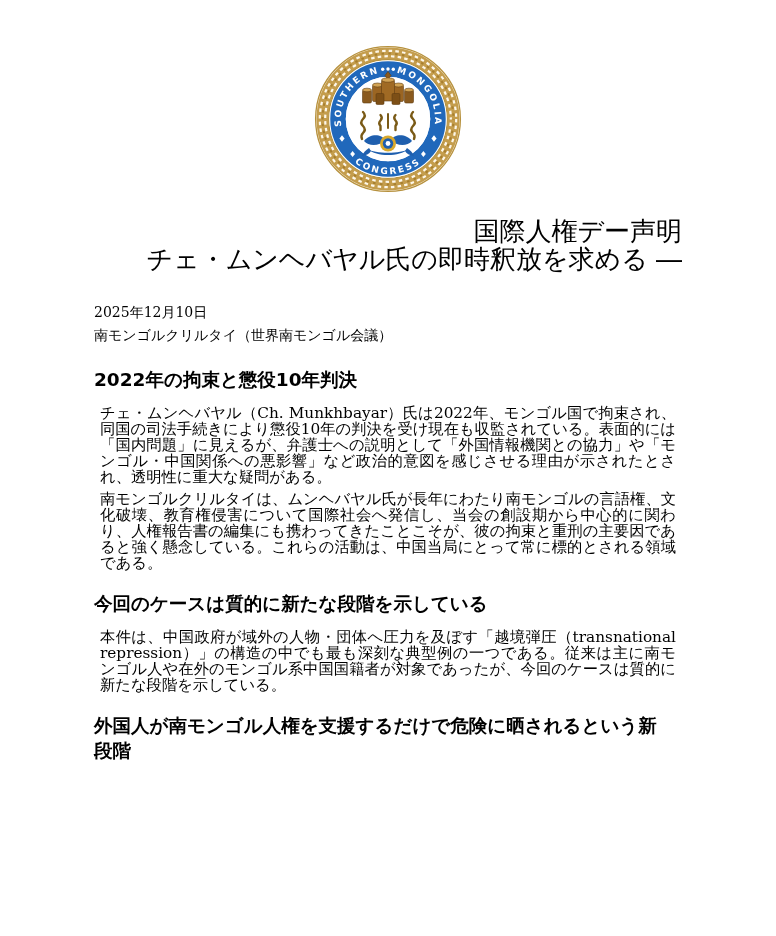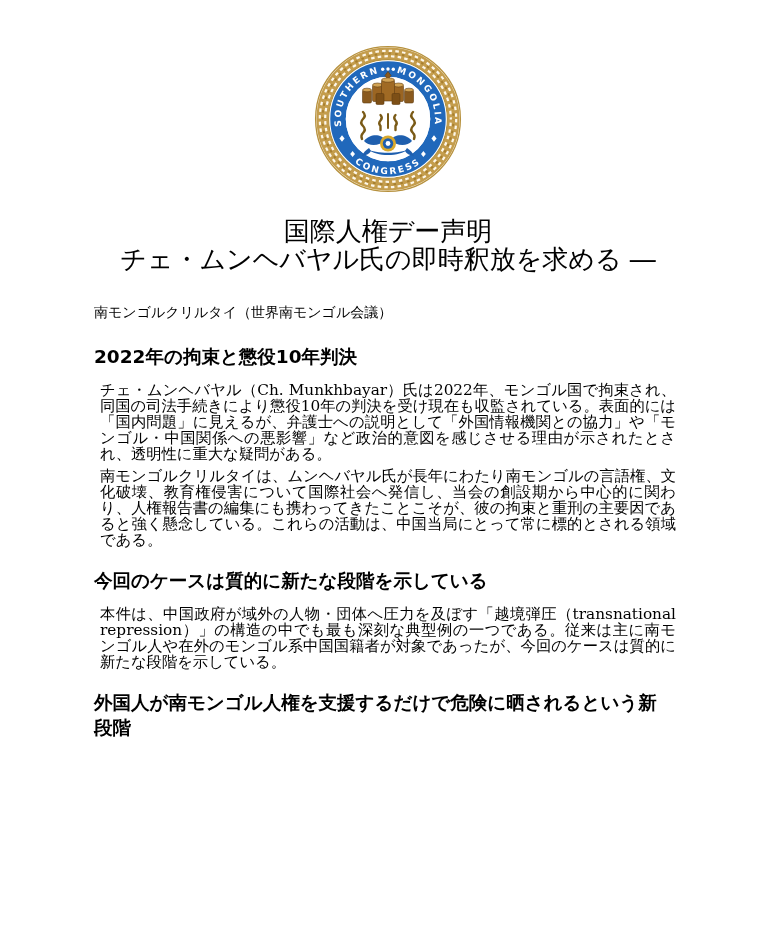--- a/index.html
+++ b/index.html
@@ -20,21 +20,21 @@
     text-align: center;
     margin: 0 0 20px 0;
   }
   .logo-wrap svg { display: inline-block; }
 
   .doc-title {
     font-family: "DejaVu Sans", "Liberation Sans", sans-serif;
     font-weight: 500;
     font-size: 26px;
     line-height: 28px;
-    text-align: center;
+    text-align: right;
     color: #000000;
   }
 
   .meta {
     margin-top: 28px;
     font-size: 14px;
     line-height: 23px;
   }
   .meta div { margin: 0; }
 
@@ -145,20 +145,21 @@
       </g>
     </svg>
   </div>
 
   <div class="doc-title">
     <div>国際人権デー声明</div>
     <div>チェ・ムンヘバヤル氏の即時釈放を求める ―</div>
   </div>
 
   <div class="meta">
+    <div>2025年12月10日</div>
     <div>南モンゴルクリルタイ（世界南モンゴル会議）</div>
   </div>
 
   <h2 class="section-heading">2022年の拘束と懲役10年判決</h2>
   <p class="section-body">チェ・ムンヘバヤル（Ch. Munkhbayar）氏は2022年、モンゴル国で拘束され、同国の司法手続きにより懲役10年の判決を受け現在も収監されている。表面的には「国内問題」に見えるが、弁護士への説明として「外国情報機関との協力」や「モンゴル・中国関係への悪影響」など政治的意図を感じさせる理由が示されたとされ、透明性に重大な疑問がある。</p>
 
   <p class="section-body">南モンゴルクリルタイは、ムンヘバヤル氏が長年にわたり南モンゴルの言語権、文化破壊、教育権侵害について国際社会へ発信し、当会の創設期から中心的に関わり、人権報告書の編集にも携わってきたことこそが、彼の拘束と重刑の主要因であると強く懸念している。これらの活動は、中国当局にとって常に標的とされる領域である。</p>
 
   <h2 class="section-heading">今回のケースは質的に新たな段階を示している</h2>
   <p class="section-body">本件は、中国政府が域外の人物・団体へ圧力を及ぼす「越境弾圧（transnational repression）」の構造の中でも最も深刻な典型例の一つである。従来は主に南モンゴル人や在外のモンゴル系中国国籍者が対象であったが、今回のケースは質的に新たな段階を示している。</p>

